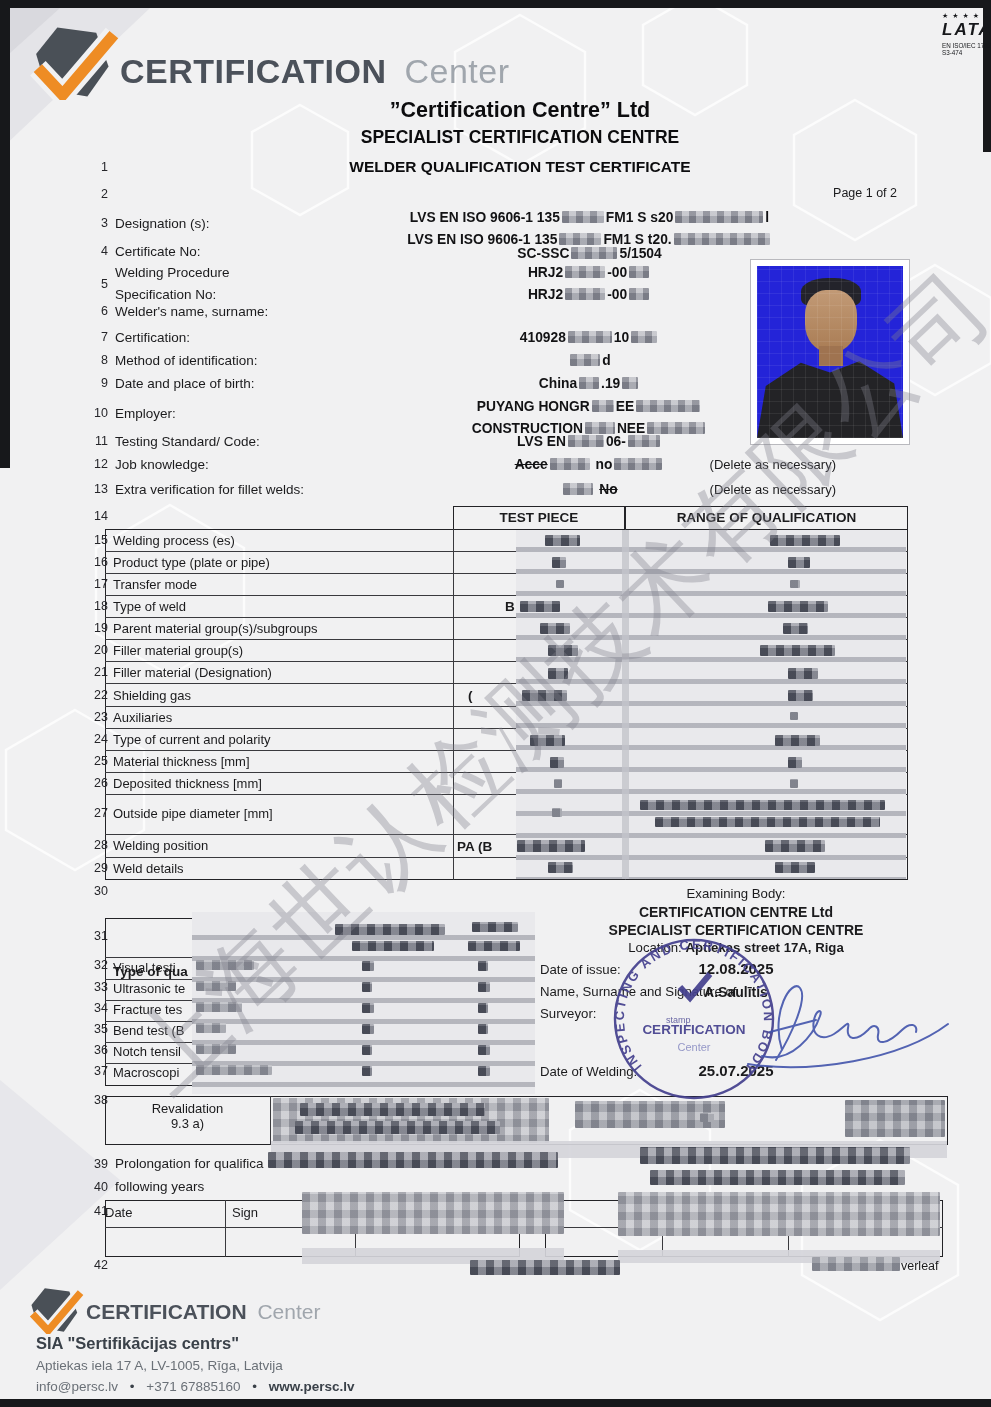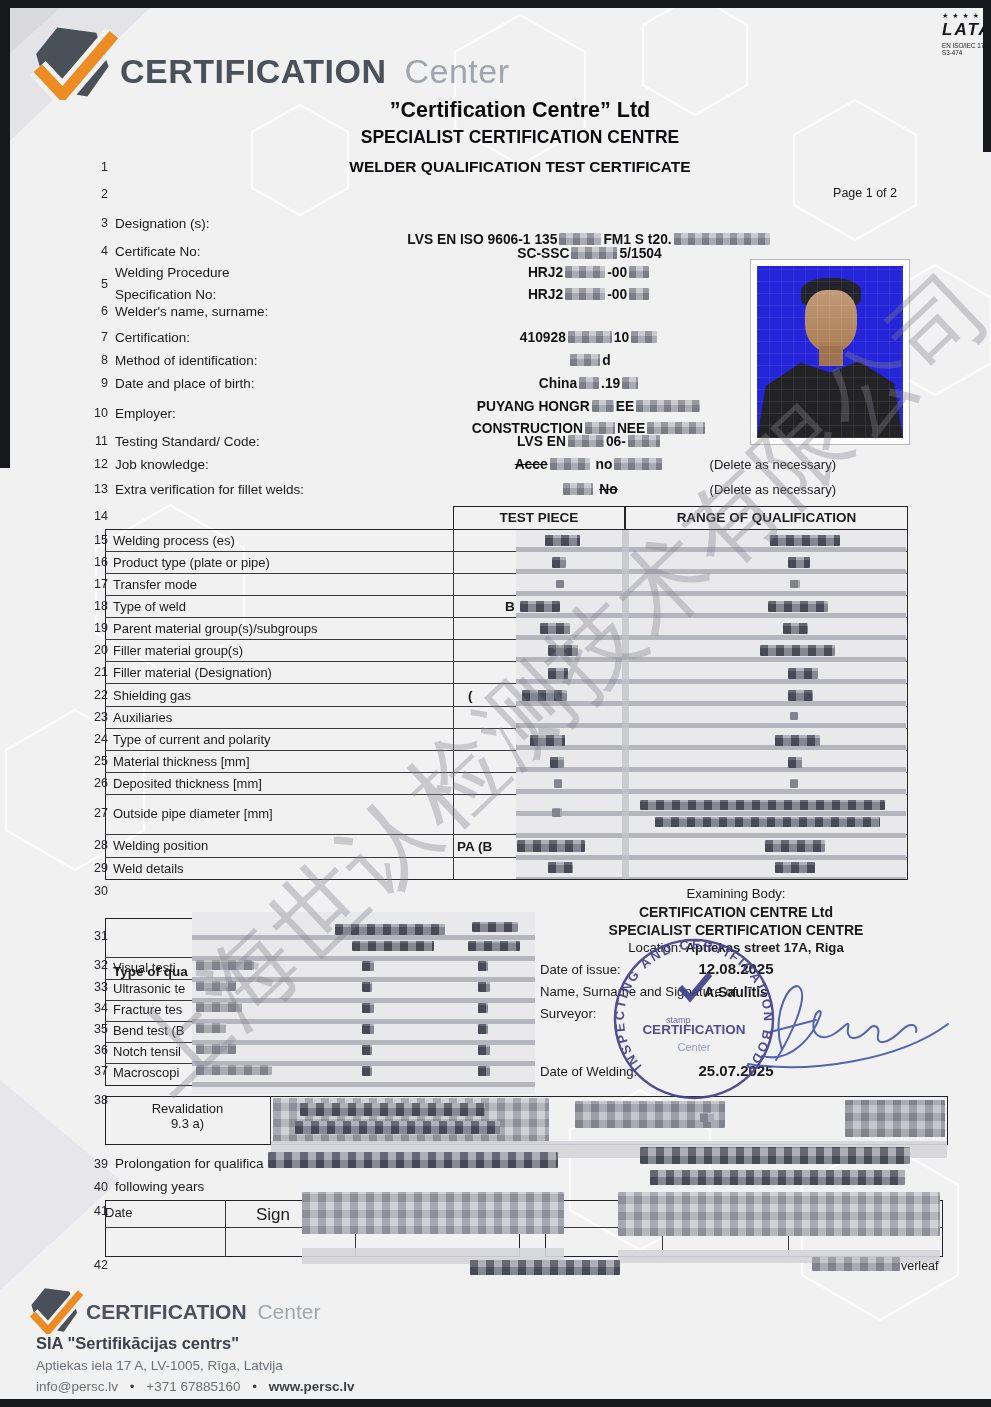--- a/index.html
+++ b/index.html
@@ -146,20 +146,23 @@
   <div class="lbl" style="top:287px">Specification No:</div>
   <div class="lbl" style="top:304px">Welder's name, surname:</div>
   <div class="lbl" style="top:330px">Certification:</div>
   <div class="lbl" style="top:353px">Method of identification:</div>
   <div class="lbl" style="top:376px">Date and place of birth:</div>
   <div class="lbl" style="top:406px">Employer:</div>
   <div class="lbl" style="top:434px">Testing Standard/ Code:</div>
   <div class="lbl" style="top:457px">Job knowledge:</div>
   <div class="lbl" style="top:482px">Extra verification for fillet welds:</div>
 
+  <div class="vwrap" style="top:210px">
+    <span>LVS EN ISO 9606-1 135</span><span class="px" style="width:42px"></span><span>FM1 S s20</span><span class="px" style="width:88px"></span><span>l</span>
+  </div>
   <div class="vwrap" style="top:232px">
     <span>LVS EN ISO 9606-1 135</span><span class="px" style="width:42px"></span><span>FM1 S t20.</span><span class="px" style="width:96px"></span>
   </div>
   <div class="vwrap" style="top:246px">
     <span>SC-SSC</span><span class="px" style="width:46px"></span><span>5/1504</span>
   </div>
   <div class="vwrap" style="top:265px">
     <span>HRJ2</span><span class="px" style="width:40px"></span><span>-00</span><span class="px" style="width:20px"></span>
   </div>
   <div class="vwrap" style="top:287px">
@@ -375,21 +378,21 @@
   <div class="lbl" style="top:1179px">following years</div>
   <div class="blob dk" style="left:268px;top:1152px;width:290px;height:16px"></div>
   <div class="blob dk" style="left:640px;top:1147px;width:270px;height:17px"></div>
   <div class="blob dk" style="left:650px;top:1170px;width:255px;height:15px"></div>
 
   <div class="box" style="left:105px;top:1200px;width:415px;height:57px;"></div>
   <div class="hline" style="left:105px;top:1227px;width:415px;"></div>
   <div class="vline" style="left:225px;top:1200px;height:57px;"></div>
   <div class="vline" style="left:355px;top:1200px;height:57px;"></div>
   <div class="abs" style="left:105px;top:1205px;width:120px;text-align:left;font-size:13px;">Date</div>
-  <div class="abs" style="left:256px;top:1205px;font-size:17px;text-align:center;">Sign</div>
+  <div class="abs" style="left:232px;top:1205px;font-size:13px;text-align:center;">Sign</div>
   <div class="box" style="left:545px;top:1200px;width:398px;height:57px;"></div>
   <div class="hline" style="left:545px;top:1227px;width:398px;"></div>
   <div class="vline" style="left:662px;top:1200px;height:57px;"></div>
   <div class="vline" style="left:788px;top:1200px;height:57px;"></div>
   <div class="abs" style="left:908px;top:1205px;font-size:13px;">le</div>
 
   <div class="blob" style="left:302px;top:1192px;width:262px;height:42px"></div>
   <div class="band" style="left:302px;top:1248px;width:262px;height:16px"></div>
   <div class="blob" style="left:618px;top:1192px;width:322px;height:44px"></div>
   <div class="band" style="left:618px;top:1250px;width:322px;height:13px"></div>

